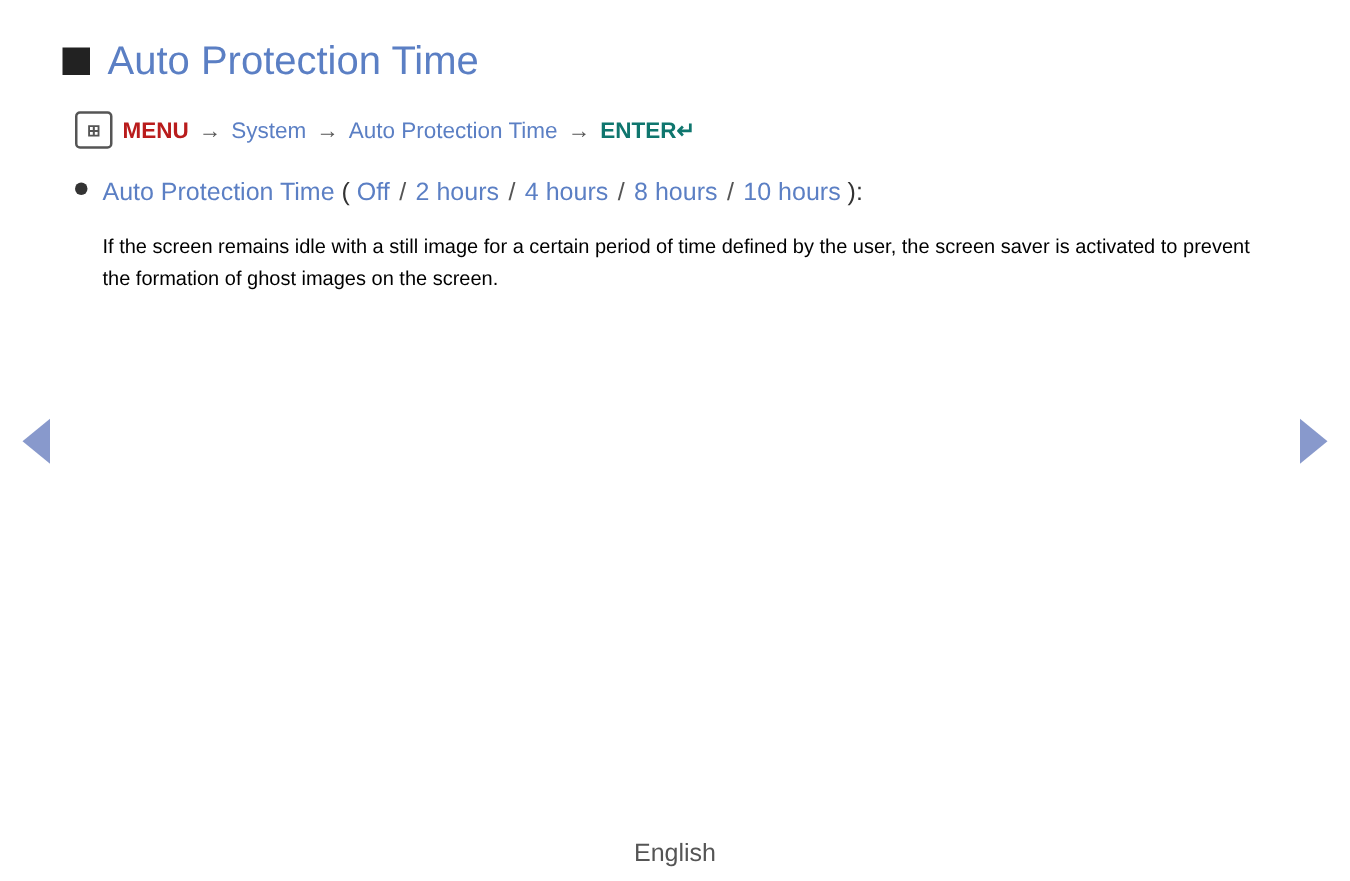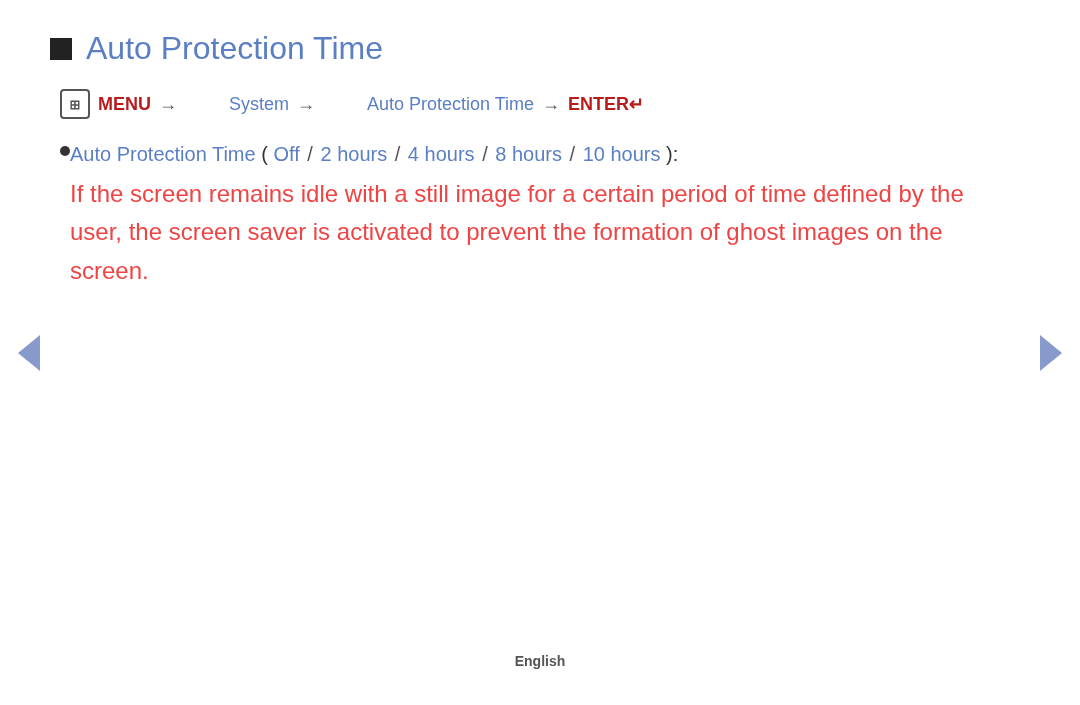--- a/index.html
+++ b/index.html
@@ -74,37 +74,37 @@
     }
 
     .arrow-text {
       color: #555;
       font-size: 18px;
     }
 
     .path-link {
       color: #5b7fc4;
       font-size: 18px;
-      margin-left: 44px;
     }
 
     .enter-key {
       font-weight: bold;
-      color: #b91c1c;
+      color: #0f766e;
       font-size: 18px;
     }
 
     .bullet-section {
       margin-left: 10px;
       margin-top: 10px;
     }
 
     .bullet-row {
       display: flex;
       align-items: flex-start;
+      gap: 12px;
       margin-bottom: 12px;
     }
 
     .bullet-dot {
       width: 10px;
       height: 10px;
       background: #333;
       border-radius: 50%;
       margin-top: 7px;
       flex-shrink: 0;
@@ -119,24 +119,24 @@
     .option-link {
       color: #5b7fc4;
     }
 
     .option-separator {
       color: #555;
       margin: 0 2px;
     }
 
     .description-text {
-      font-size: 24px;
+      font-size: 16px;
       line-height: 1.6;
-      color: #ef4444;
-      margin-top: 6px;
+      color: #000000;
+      margin-top: 16px;
     }
 
     .nav-left {
       position: absolute;
       left: 18px;
       top: 50%;
       transform: translateY(-50%);
       width: 0;
       height: 0;
       border-top: 18px solid transparent;
@@ -153,25 +153,25 @@
       width: 0;
       height: 0;
       border-top: 18px solid transparent;
       border-bottom: 18px solid transparent;
       border-left: 22px solid #8899cc;
       cursor: pointer;
     }
 
     .footer {
       position: absolute;
-      bottom: 36px;
+      bottom: 10px;
       left: 50%;
       transform: translateX(-50%);
-      font-size: 14px;
-      font-weight: bold;
+      font-size: 20px;
+      font-weight: normal;
       color: #555;
     }
   </style>
 </head>
 <body>
 
 <div class="page-container">
 
   <div class="title-row">
     <div class="title-icon"></div>

